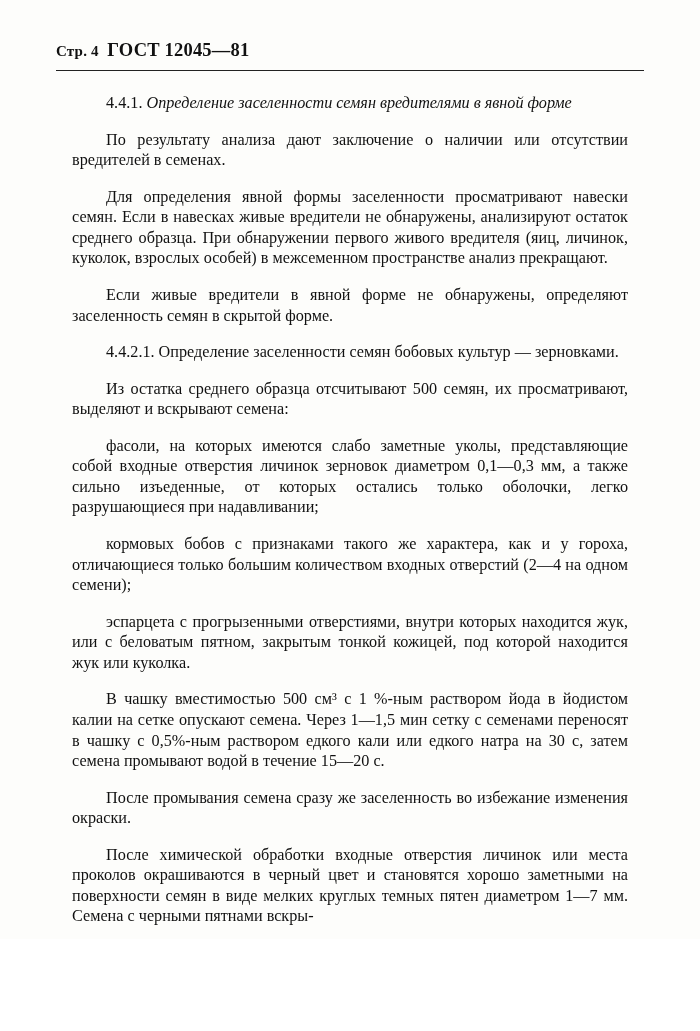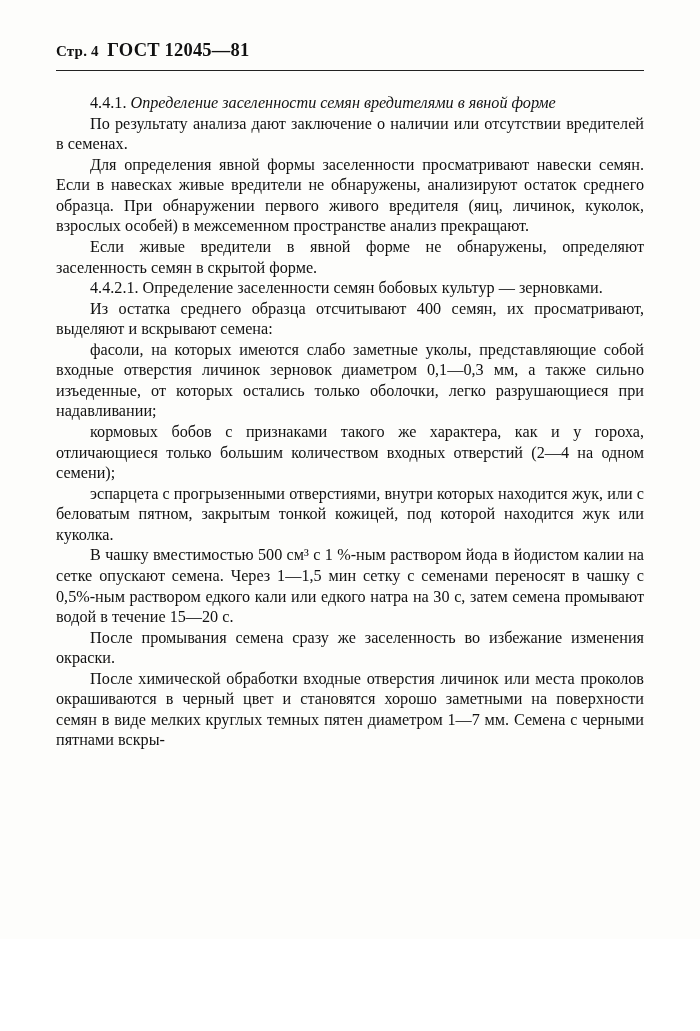--- a/index.html
+++ b/index.html
@@ -46,21 +46,21 @@
     width: 100%;
   }
   .body-text {
     font-size: 16.2px;
     line-height: 1.27;
     text-align: justify;
     text-justify: inter-word;
     color: #111;
   }
   p {
-    margin: 0;
+    margin: 16px;
     text-indent: 34px;
     text-align: justify;
   }
   .it {
     font-style: italic;
   }
   .clause-num {
     font-style: normal;
   }
 </style>
@@ -87,21 +87,21 @@
     <p>Для определения явной формы заселенности   просматривают навески семян. Если в навесках живые вредители не обнаружены, анализируют остаток среднего образца.   При обнаружении первого живого вредителя (яиц, личинок, куколок, взрослых особей) в межсеменном пространстве анализ прекращают.</p>
 
 
     <p>Если живые вредители в явной форме не обнаружены, определяют заселенность семян в скрытой форме.</p>
 
     <p>
       <span class="clause-num">4.4.2.1.</span>
       <span>Определение заселенности семян бобовых культур — зерновками.</span>
     </p>
 
-    <p>Из остатка среднего образца отсчитывают 400 семян, их просматривают, выделяют и вскрывают семена:</p>
+    <p>Из остатка среднего образца отсчитывают 500 семян, их просматривают, выделяют и вскрывают семена:</p>
 
 
     <p>фасоли, на которых имеются слабо заметные уколы, представляющие собой входные отверстия личинок зерновок   диаметром 0,1—0,3 мм, а также сильно изъеденные, от которых остались только оболочки, легко разрушающиеся при надавливании;</p>
 
     <p>кормовых бобов с признаками такого же характера, как и у гороха, отличающиеся только большим количеством входных отверстий (2—4 на одном семени);</p>
 
     <p>эспарцета с прогрызенными отверстиями, внутри которых находится жук, или с беловатым пятном, закрытым тонкой кожицей, под которой находится жук или куколка.</p>
 
 
     <p>В чашку вместимостью 500 см³ с 1 %-ным раствором йода в йодистом калии на сетке опускают семена. Через 1—1,5 мин сетку с семенами переносят в чашку с 0,5%-ным раствором едкого кали или едкого натра на 30 с, затем семена промывают водой в течение 15—20 с.</p>

